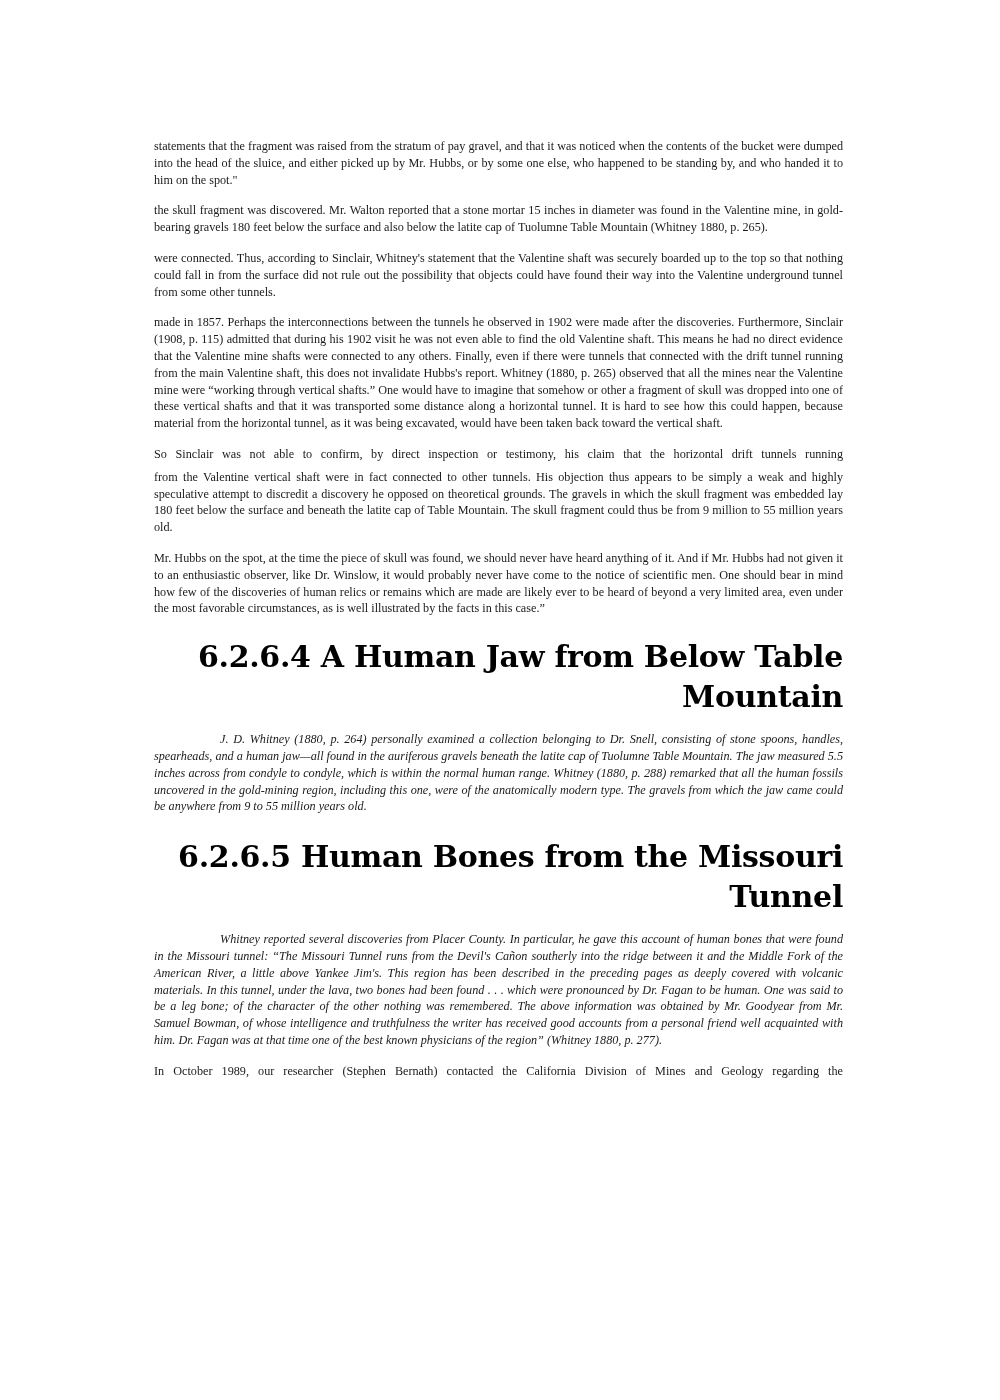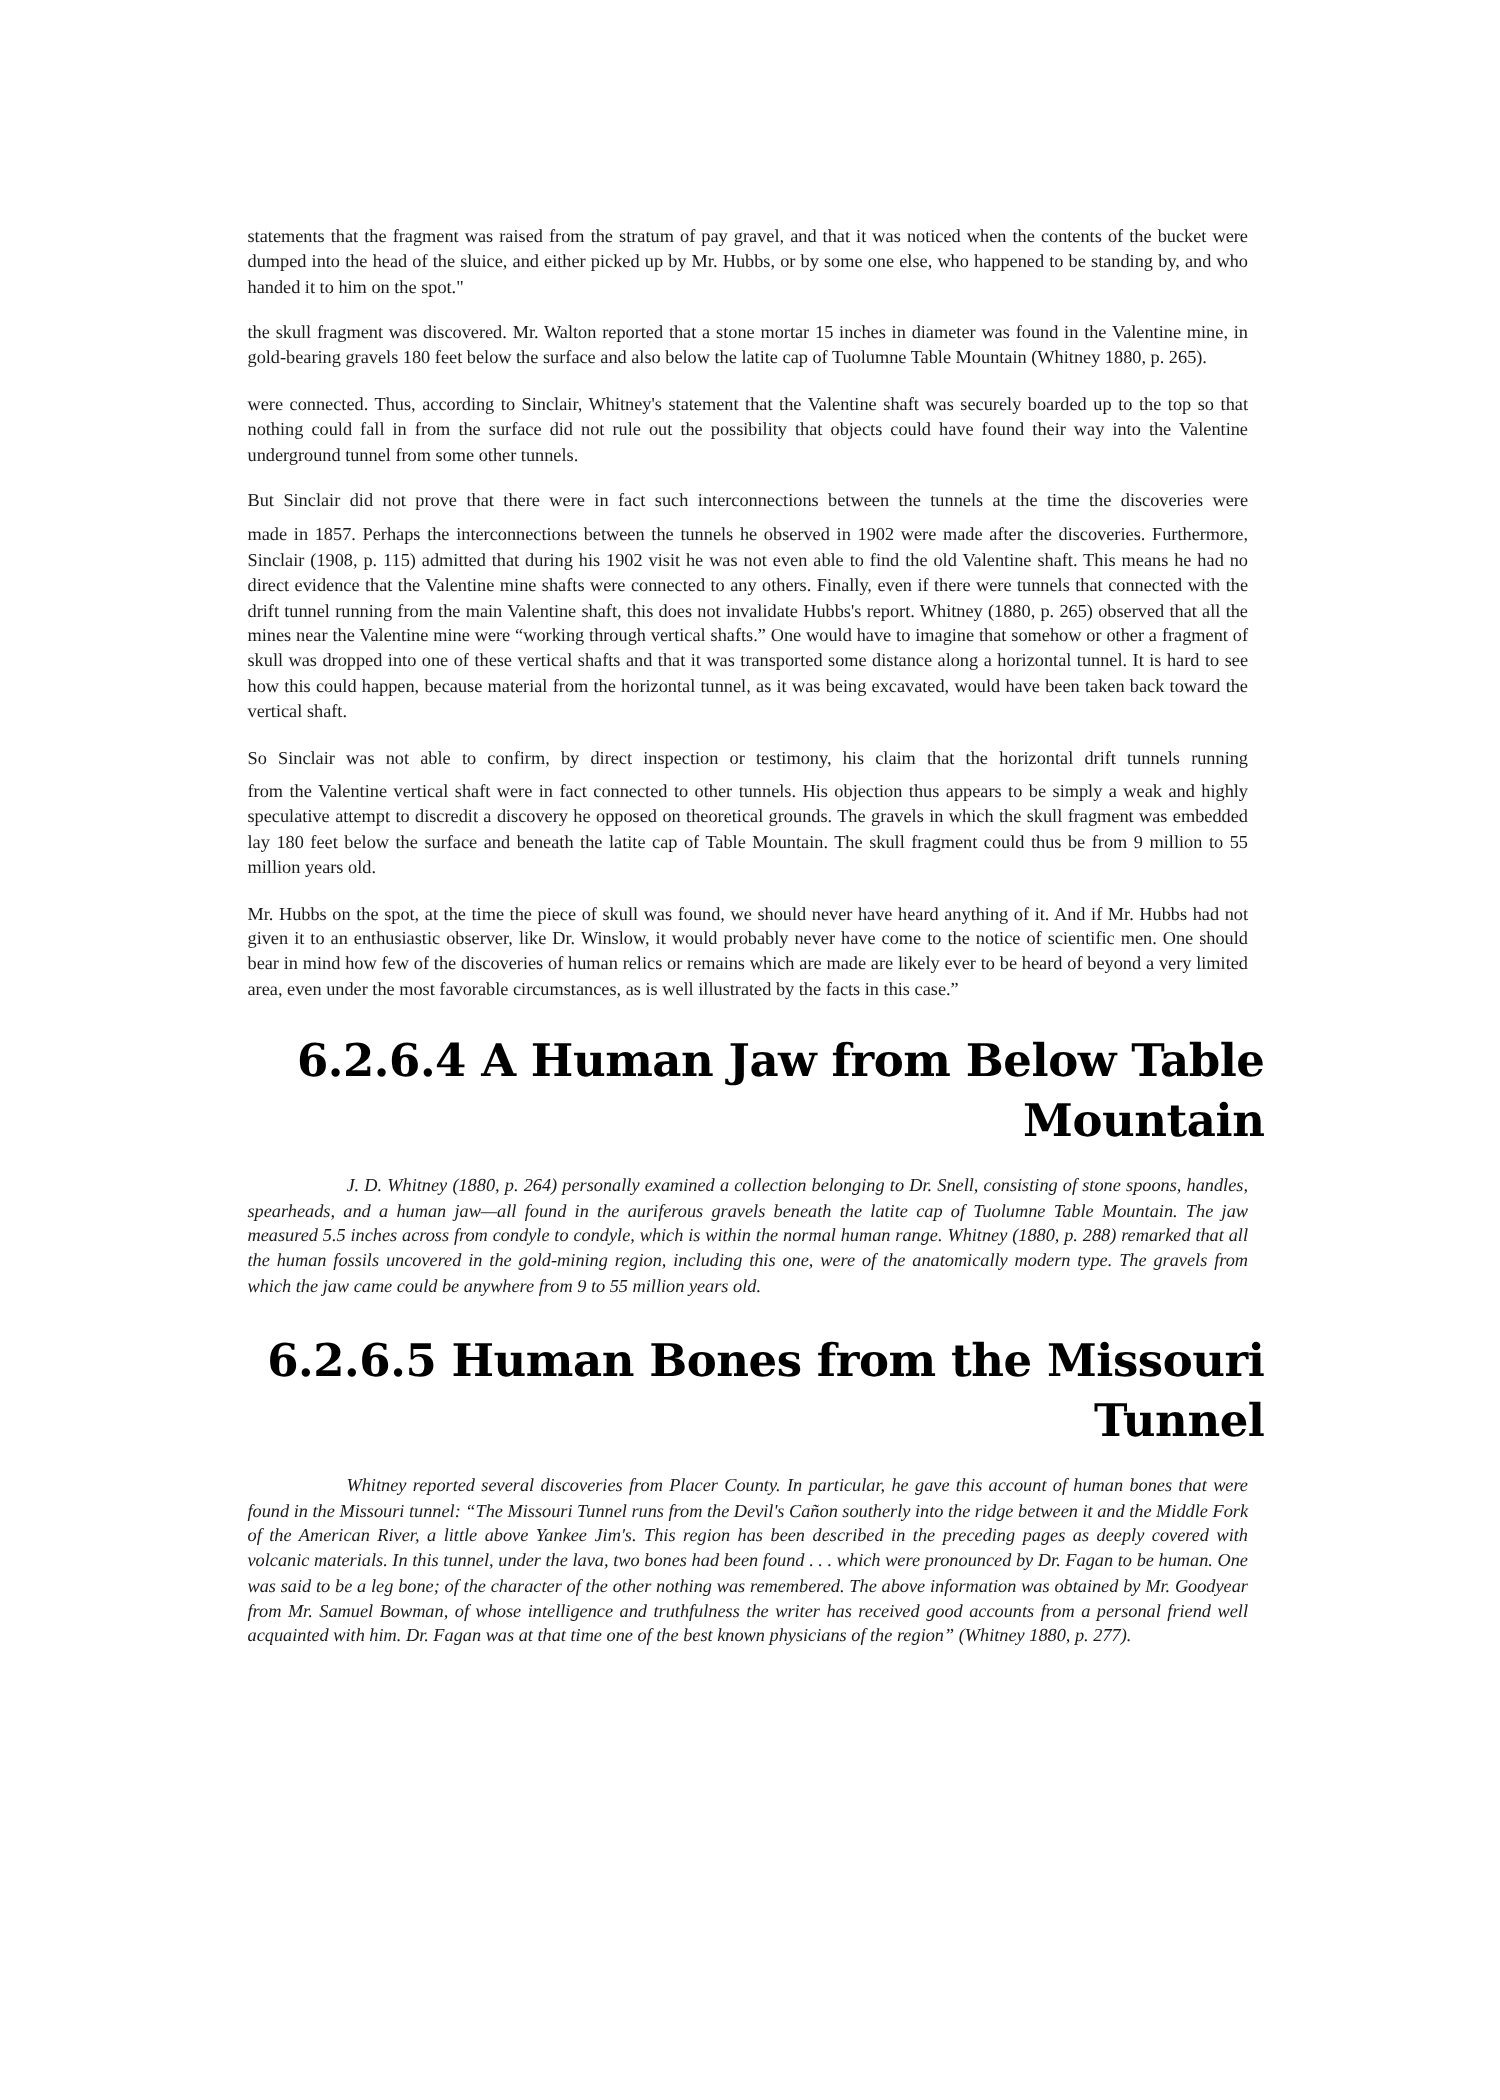--- a/index.html
+++ b/index.html
@@ -3,21 +3,21 @@
   <meta charset="utf-8">
   <style>
     html, body { margin: 0; padding: 0; background: #ffffff; }
     body { width: 1000px; height: 1400px; position: relative; overflow: hidden; }
     .page {
       position: absolute; left: 154px; top: 138px; width: 689px;
       font-family: "Liberation Serif", "DejaVu Serif", serif;
       color: #1a1a1a;
     }
     p.body {
-      margin: 11px; font-size: 12.2px; line-height: 16.8px; text-align: justify;
+      margin: 0; font-size: 12.2px; line-height: 16.8px; text-align: justify;
     }
     p.body .lead { display: block; margin-bottom: 6px; text-align: justify; text-align-last: justify; }
     p.gap { margin-top: 14px; }
     p.indent { text-indent: 66px; font-style: italic; }
     h2.section {
       margin: 0; text-align: right;
       font-family: "DejaVu Serif", "Liberation Serif", serif;
       font-weight: bold; font-size: 30px; line-height: 40px; color: #000;
       letter-spacing: -0.3px;
     }
@@ -31,35 +31,37 @@
 
   <p class="body gap">
     <span>the skull fragment was discovered. Mr. Walton reported that a stone mortar 15 inches in diameter was found in the Valentine mine, in gold-bearing gravels 180 feet below the surface and also below the latite cap of Tuolumne Table Mountain (Whitney 1880, p. 265).</span>
   </p>
 
   <p class="body gap">
     <span>were connected. Thus, according to Sinclair, Whitney's statement that the Valentine shaft was securely boarded up to the top so that nothing could fall in from the surface did not rule out the possibility that objects could have found their way into the Valentine underground tunnel from some other tunnels.</span>
   </p>
 
   <p class="body gap">
-    <span class="lead">But Sinclair did not prove that there were in fact such interconnections between the tunnels at the time the discoveries were</span>
     <span>made in 1857. Perhaps the interconnections between the tunnels he observed in 1902 were made after the discoveries. Furthermore, Sinclair (1908, p. 115) admitted that during his 1902 visit he was not even able to find the old Valentine shaft. This means he had no direct evidence that the Valentine mine shafts were connected to any others. Finally, even if there were tunnels that connected with the drift tunnel running from the main Valentine shaft, this does not invalidate Hubbs's report. Whitney (1880, p. 265) observed that all the mines near the Valentine mine were “working through vertical shafts.” One would have to imagine that somehow or other a fragment of skull was dropped into one of these vertical shafts and that it was transported some distance along a horizontal tunnel. It is hard to see how this could happen, because material from the horizontal tunnel, as it was being excavated, would have been taken back toward the vertical shaft.</span>
   </p>
 
   <p class="body gap">
     <span class="lead">So Sinclair was not able to confirm, by direct inspection or testimony, his claim that the horizontal drift tunnels running</span>
     <span>from the Valentine vertical shaft were in fact connected to other tunnels. His objection thus appears to be simply a weak and highly speculative attempt to discredit a discovery he opposed on theoretical grounds. The gravels in which the skull fragment was embedded lay 180 feet below the surface and beneath the latite cap of Table Mountain. The skull fragment could thus be from 9 million to 55 million years old.</span>
   </p>
 
   <p class="body gap">
     <span>Mr. Hubbs on the spot, at the time the piece of skull was found, we should never have heard anything of it. And if Mr. Hubbs had not given it to an enthusiastic observer, like Dr. Winslow, it would probably never have come to the notice of scientific men. One should bear in mind how few of the discoveries of human relics or remains which are made are likely ever to be heard of beyond a very limited area, even under the most favorable circumstances, as is well illustrated by the facts in this case.”</span>
   </p>
 
   <h2 class="section" style="margin-top:20px;">6.2.6.4 A Human Jaw from Below Table Mountain</h2>
 
   <p class="body indent" style="margin-top:14px;">J. D. Whitney (1880, p. 264) personally examined a collection belonging to Dr. Snell, consisting of stone spoons, handles, spearheads, and a human jaw—all found in the auriferous gravels beneath the latite cap of Tuolumne Table Mountain. The jaw measured 5.5 inches across from condyle to condyle, which is within the normal human range. Whitney (1880, p. 288) remarked that all the human fossils uncovered in the gold-mining region, including this one, were of the anatomically modern type. The gravels from which the jaw came could be anywhere from 9 to 55 million years old.</p>
 
   <h2 class="section" style="margin-top:22px;">6.2.6.5 Human Bones from the Missouri Tunnel</h2>
 
   <p class="body indent" style="margin-top:14px;">Whitney reported several discoveries from Placer County. In particular, he gave this account of human bones that were found in the Missouri tunnel: “The Missouri Tunnel runs from the Devil's Cañon southerly into the ridge between it and the Middle Fork of the American River, a little above Yankee Jim's. This region has been described in the preceding pages as deeply covered with volcanic materials. In this tunnel, under the lava, two bones had been found . . . which were pronounced by Dr. Fagan to be human. One was said to be a leg bone; of the character of the other nothing was remembered. The above information was obtained by Mr. Goodyear from Mr. Samuel Bowman, of whose intelligence and truthfulness the writer has received good accounts from a personal friend well acquainted with him. Dr. Fagan was at that time one of the best known physicians of the region” (Whitney 1880, p. 277).</p>
 
+  <p class="body gap">
+    <span class="lead">In October 1989, our researcher (Stephen Bernath) contacted the California Division of Mines and Geology regarding the</span>
+  </p>
 
 </div>
 
 </body></html>

